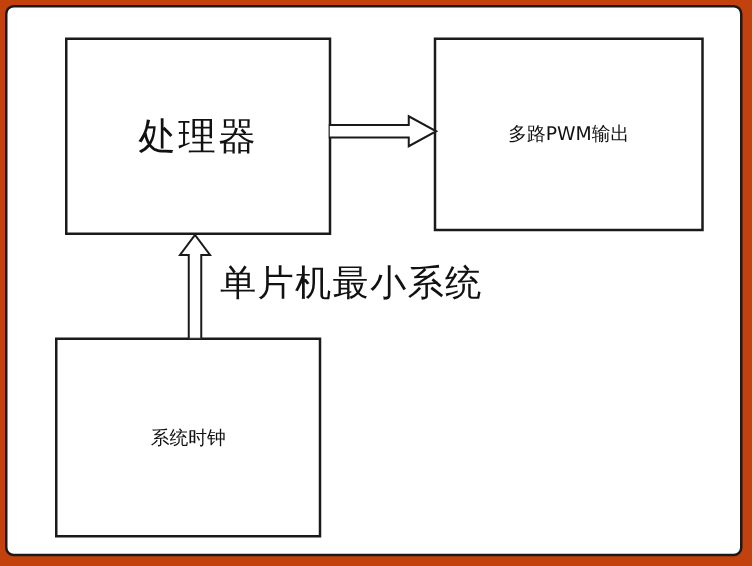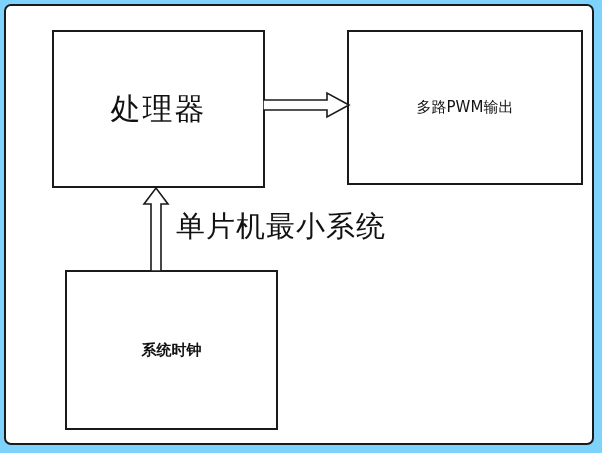--- a/index.html
+++ b/index.html
@@ -5,21 +5,21 @@
   html, body {
     margin: 0;
     padding: 0;
     background: #ffffff;
     font-family: "DejaVu Sans", "Liberation Sans", sans-serif;
   }
   .stage {
     position: relative;
     width: 602px;
     height: 453px;
-    background: #7dd3fc;
+    background: #c2410c;
     overflow: hidden;
   }
   .outer-frame {
     position: absolute;
     left: 4px;
     top: 4px;
     width: 590px;
     height: 441px;
     border: 2px solid #1a1a1a;
     border-radius: 7px;
@@ -41,31 +41,30 @@
     left: 52px;
     top: 30px;
     width: 213px;
     height: 158px;
     font-size: 30px;
     letter-spacing: 2px;
   }
   .box-pwm {
     left: 347px;
     top: 30px;
-    width: 236px;
+    width: 216px;
     height: 155px;
     font-size: 15px;
   }
   .box-clock {
-    left: 65px;
+    left: 44px;
     top: 270px;
     width: 213px;
     height: 160px;
     font-size: 15px;
-    font-weight: bold;
   }
   .arrow {
     position: absolute;
   }
   .arrow-h {
     left: 263px;
     top: 91px;
     width: 88px;
     height: 28px;
   }

